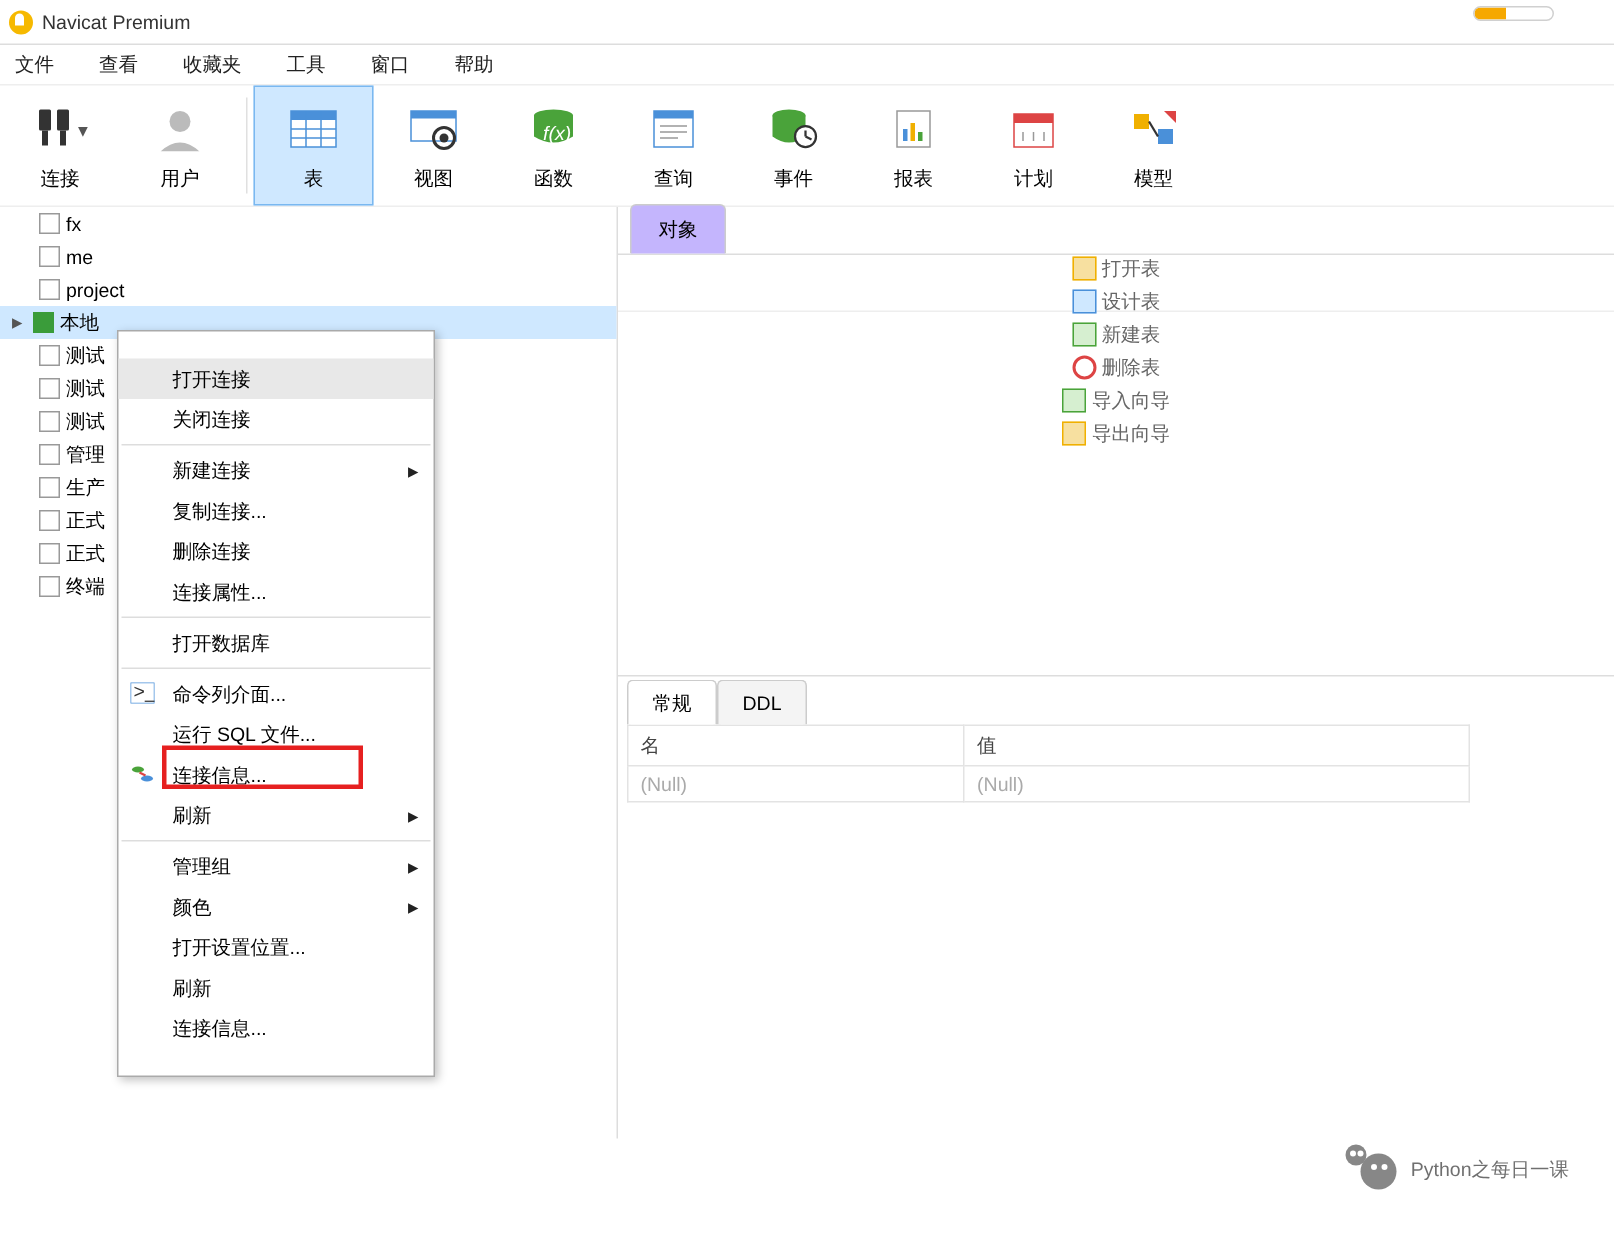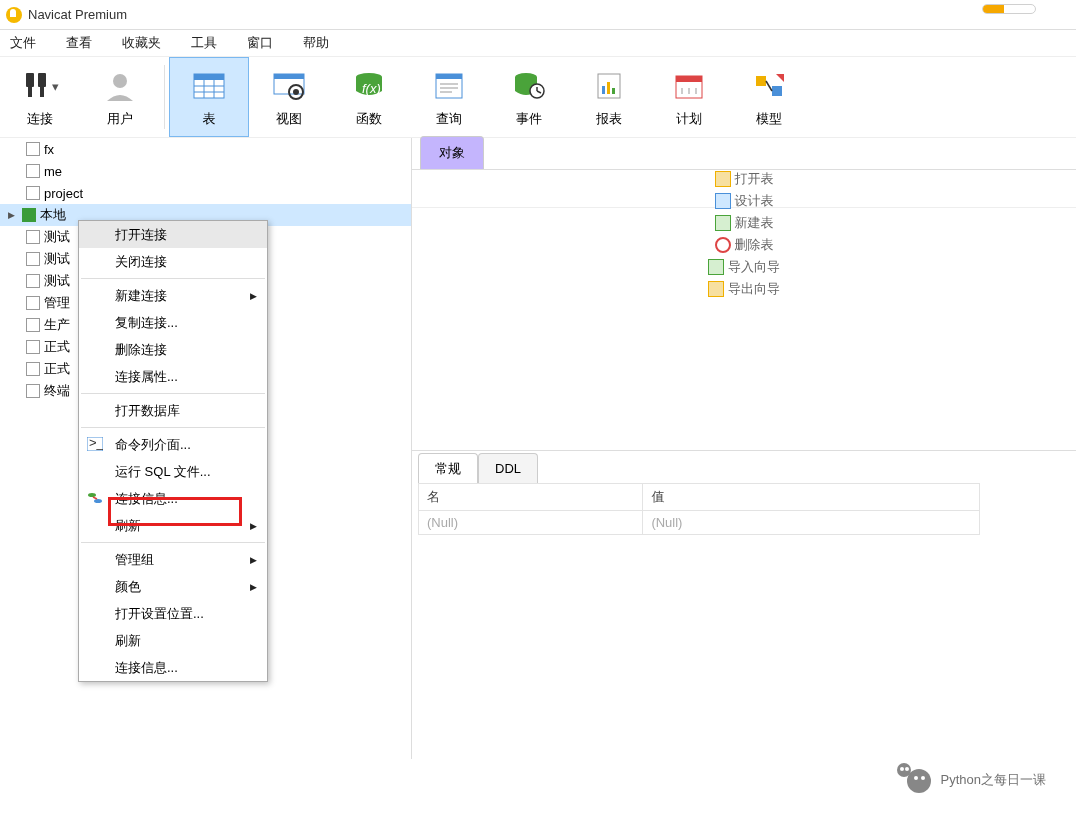--- a/index.html
+++ b/index.html
@@ -27,21 +27,21 @@
   
   .main { display: flex; height: 621px; }
   .sidebar { width: 412px; border-right: 1px solid #ddd; position: relative; }
   .tree-item { height: 22px; display: flex; align-items: center; gap: 4px; padding-left: 26px; }
   .tree-item.sel { background: #cfe8ff; }
   .tree-item .expander { width: 10px; margin-left: -18px; color: #555; font-size: 9px; }
   .tree-icon { width: 14px; height: 14px; border: 1px solid #999; background: #fff; display: inline-block; }
   .tree-icon.green { background: #3a9c3a; border-color: #3a9c3a; }
 
   
-  .ctx-menu { position: absolute; left: 78px; top: 82px; width: 190px; background: #fff; border: 1px solid #aaa; box-shadow: 2px 2px 6px rgba(0,0,0,0.25); z-index: 20; padding: 0 0; }
+  .ctx-menu { position: absolute; left: 78px; top: 82px; width: 212px; background: #fff; border: 1px solid #aaa; box-shadow: 2px 2px 6px rgba(0,0,0,0.25); z-index: 20; padding: 18px 0; }
   .ctx-item { height: 27px; display: flex; align-items: center; padding: 0 14px 0 36px; position: relative; cursor: default; }
   .ctx-item.hover { background: #e8e8e8; }
   .ctx-sep { height: 1px; background: #ddd; margin: 3px 2px; }
   .ctx-arrow { position: absolute; right: 10px; font-size: 9px; color: #222; }
   .ctx-icon { position: absolute; left: 8px; width: 16px; height: 16px; }
   .ctx-highlight { position: absolute; left: 108px; top: 497px; width: 134px; height: 29px; border: 3px solid #e62020; z-index: 30; pointer-events: none; }
 
   
   .right-pane { flex: 1; display: flex; flex-direction: column; }
   .obj-tab-row { height: 32px; display: flex; align-items: flex-end; border-bottom: 1px solid #ddd; }

